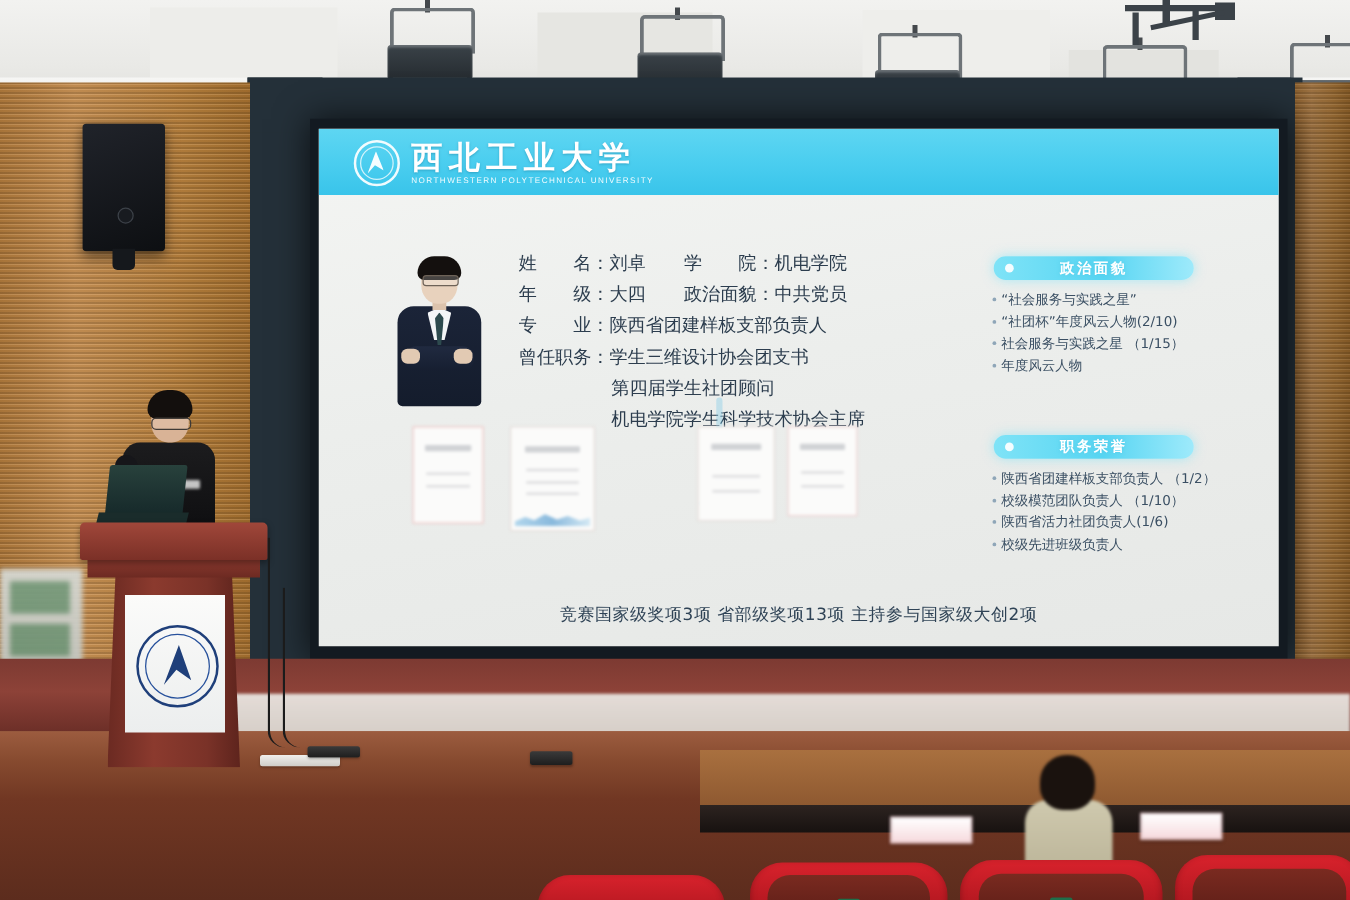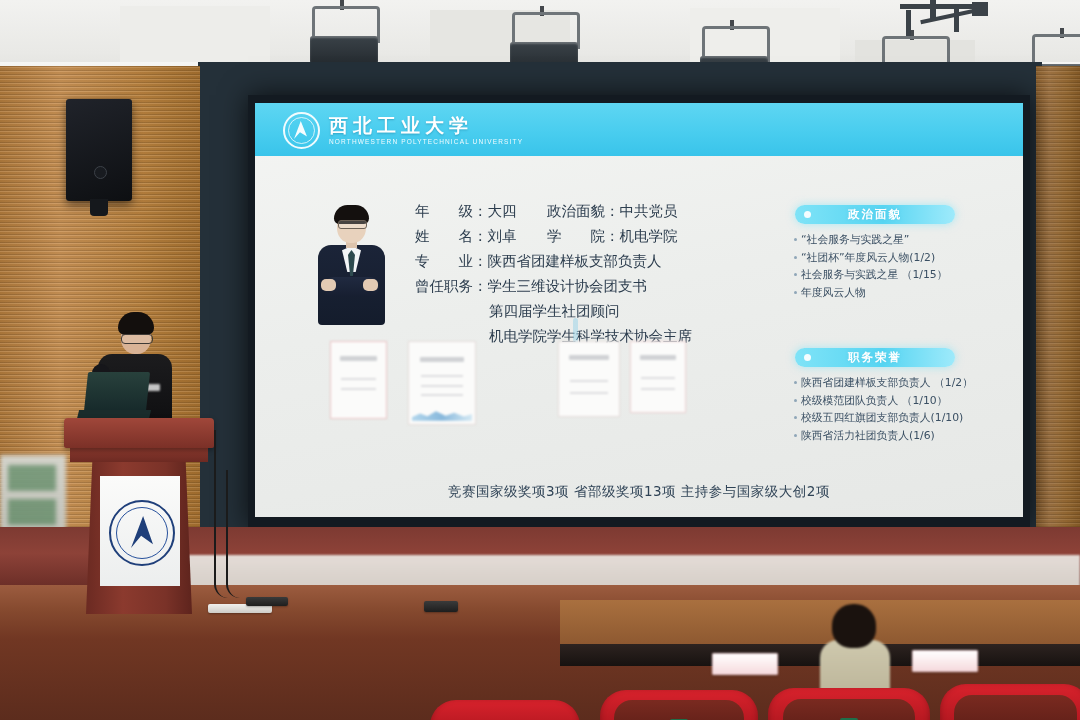--- a/index.html
+++ b/index.html
@@ -54,21 +54,21 @@
     background:linear-gradient(180deg,#5ed6f2 0%,#49cdef 55%,#39c4ea 100%);}
   .logo-row{position:absolute;left:28px;top:9px;display:flex;align-items:center;gap:9px;}
   .seal{width:33px;height:33px;border-radius:50%;border:2px solid rgba(255,255,255,.92);
     position:relative;flex:0 0 auto;}
   .seal:before{content:"";position:absolute;left:3px;top:3px;right:3px;bottom:3px;
     border-radius:50%;border:1px solid rgba(255,255,255,.75);}
   .seal:after{content:"";position:absolute;left:9px;top:7px;width:13px;height:18px;
     background:rgba(255,255,255,.95);
     clip-path:polygon(52% 0,100% 86%,46% 62%,0 100%);}
   .logo-txt{display:flex;flex-direction:column;line-height:1;}
-  .logo-cn{font-size:19px;font-weight:700;color:#ffffff;letter-spacing:5px;
+  .logo-cn{font-size:25px;font-weight:700;color:#ffffff;letter-spacing:5px;
     font-family:"DejaVu Sans","Liberation Sans",sans-serif;
     text-shadow:0 1px 2px rgba(0,90,120,.35);}
   .logo-en{font-size:6.5px;color:rgba(255,255,255,.93);letter-spacing:1.15px;margin-top:4px;}
 
   
   .portrait{position:absolute;left:58px;top:102px;width:77px;height:120px;}
   .p-head{position:absolute;left:24px;top:4px;width:29px;height:34px;border-radius:46% 46% 44% 44%;
     background:#e8d2bd;}
   .p-hair{position:absolute;left:21px;top:0px;width:35px;height:19px;border-radius:17px 17px 7px 7px;
     background:#14100e;}
@@ -301,26 +301,26 @@
         <div class="p-head"></div>
         <div class="p-hair"></div>
         <div class="p-glass"></div>
         <div class="p-arms"></div>
         <div class="p-hand" style="left:8px;"></div>
         <div class="p-hand" style="left:50px;"></div>
       </div>
 
       <div class="info">
         <div class="row">
+          <span class="lbl">姓　　名：</span><span>刘卓</span>
+          <span class="lbl" style="margin-left:26px;">学　　院：</span><span>机电学院</span>
+        </div>
+        <div class="row">
           <span class="lbl">年　　级：</span><span>大四</span>
           <span class="lbl" style="margin-left:26px;">政治面貌：</span><span>中共党员</span>
-        </div>
-        <div class="row">
-          <span class="lbl">姓　　名：</span><span>刘卓</span>
-          <span class="lbl" style="margin-left:26px;">学　　院：</span><span>机电学院</span>
         </div>
         <div class="row">
           <span class="lbl">专　　业：</span><span>陕西省团建样板支部负责人</span>
         </div>
         <div class="row">
           <span class="lbl">曾任职务：</span><span>学生三维设计协会团支书</span>
         </div>
         <div class="row row2">第四届学生社团顾问</div>
         <div class="row row2">机电学院学生科学技术协会主席</div>
       </div>
@@ -356,36 +356,36 @@
         </div>
       </div>
 
       <div class="panel p1">
         <div class="pill">
           <span class="dot"></span>
           <span>政治面貌</span>
         </div>
         <ul>
           <li>“社会服务与实践之星”</li>
-          <li>“社团杯”年度风云人物(1/2)</li>
+          <li>“社团杯”年度风云人物(2/10)</li>
           <li>社会服务与实践之星 （1/15）</li>
           <li>年度风云人物</li>
         </ul>
       </div>
 
       <div class="panel p2">
         <div class="pill">
           <span class="dot"></span>
           <span>职务荣誉</span>
         </div>
         <ul>
           <li>陕西省团建样板支部负责人 （1/2）</li>
           <li>校级模范团队负责人 （1/10）</li>
-          <li>校级五四红旗团支部负责人(1/10)</li>
           <li>陕西省活力社团负责人(1/6)</li>
+          <li>校级先进班级负责人</li>
         </ul>
       </div>
 
       <div class="footline">竞赛国家级奖项3项  省部级奖项13项  主持参与国家级大创2项</div>
     </div>
   </div>
 
   <div class="stage-wall"></div>
   <div class="stage-band blur"></div>
   <div class="stage-front"></div>

